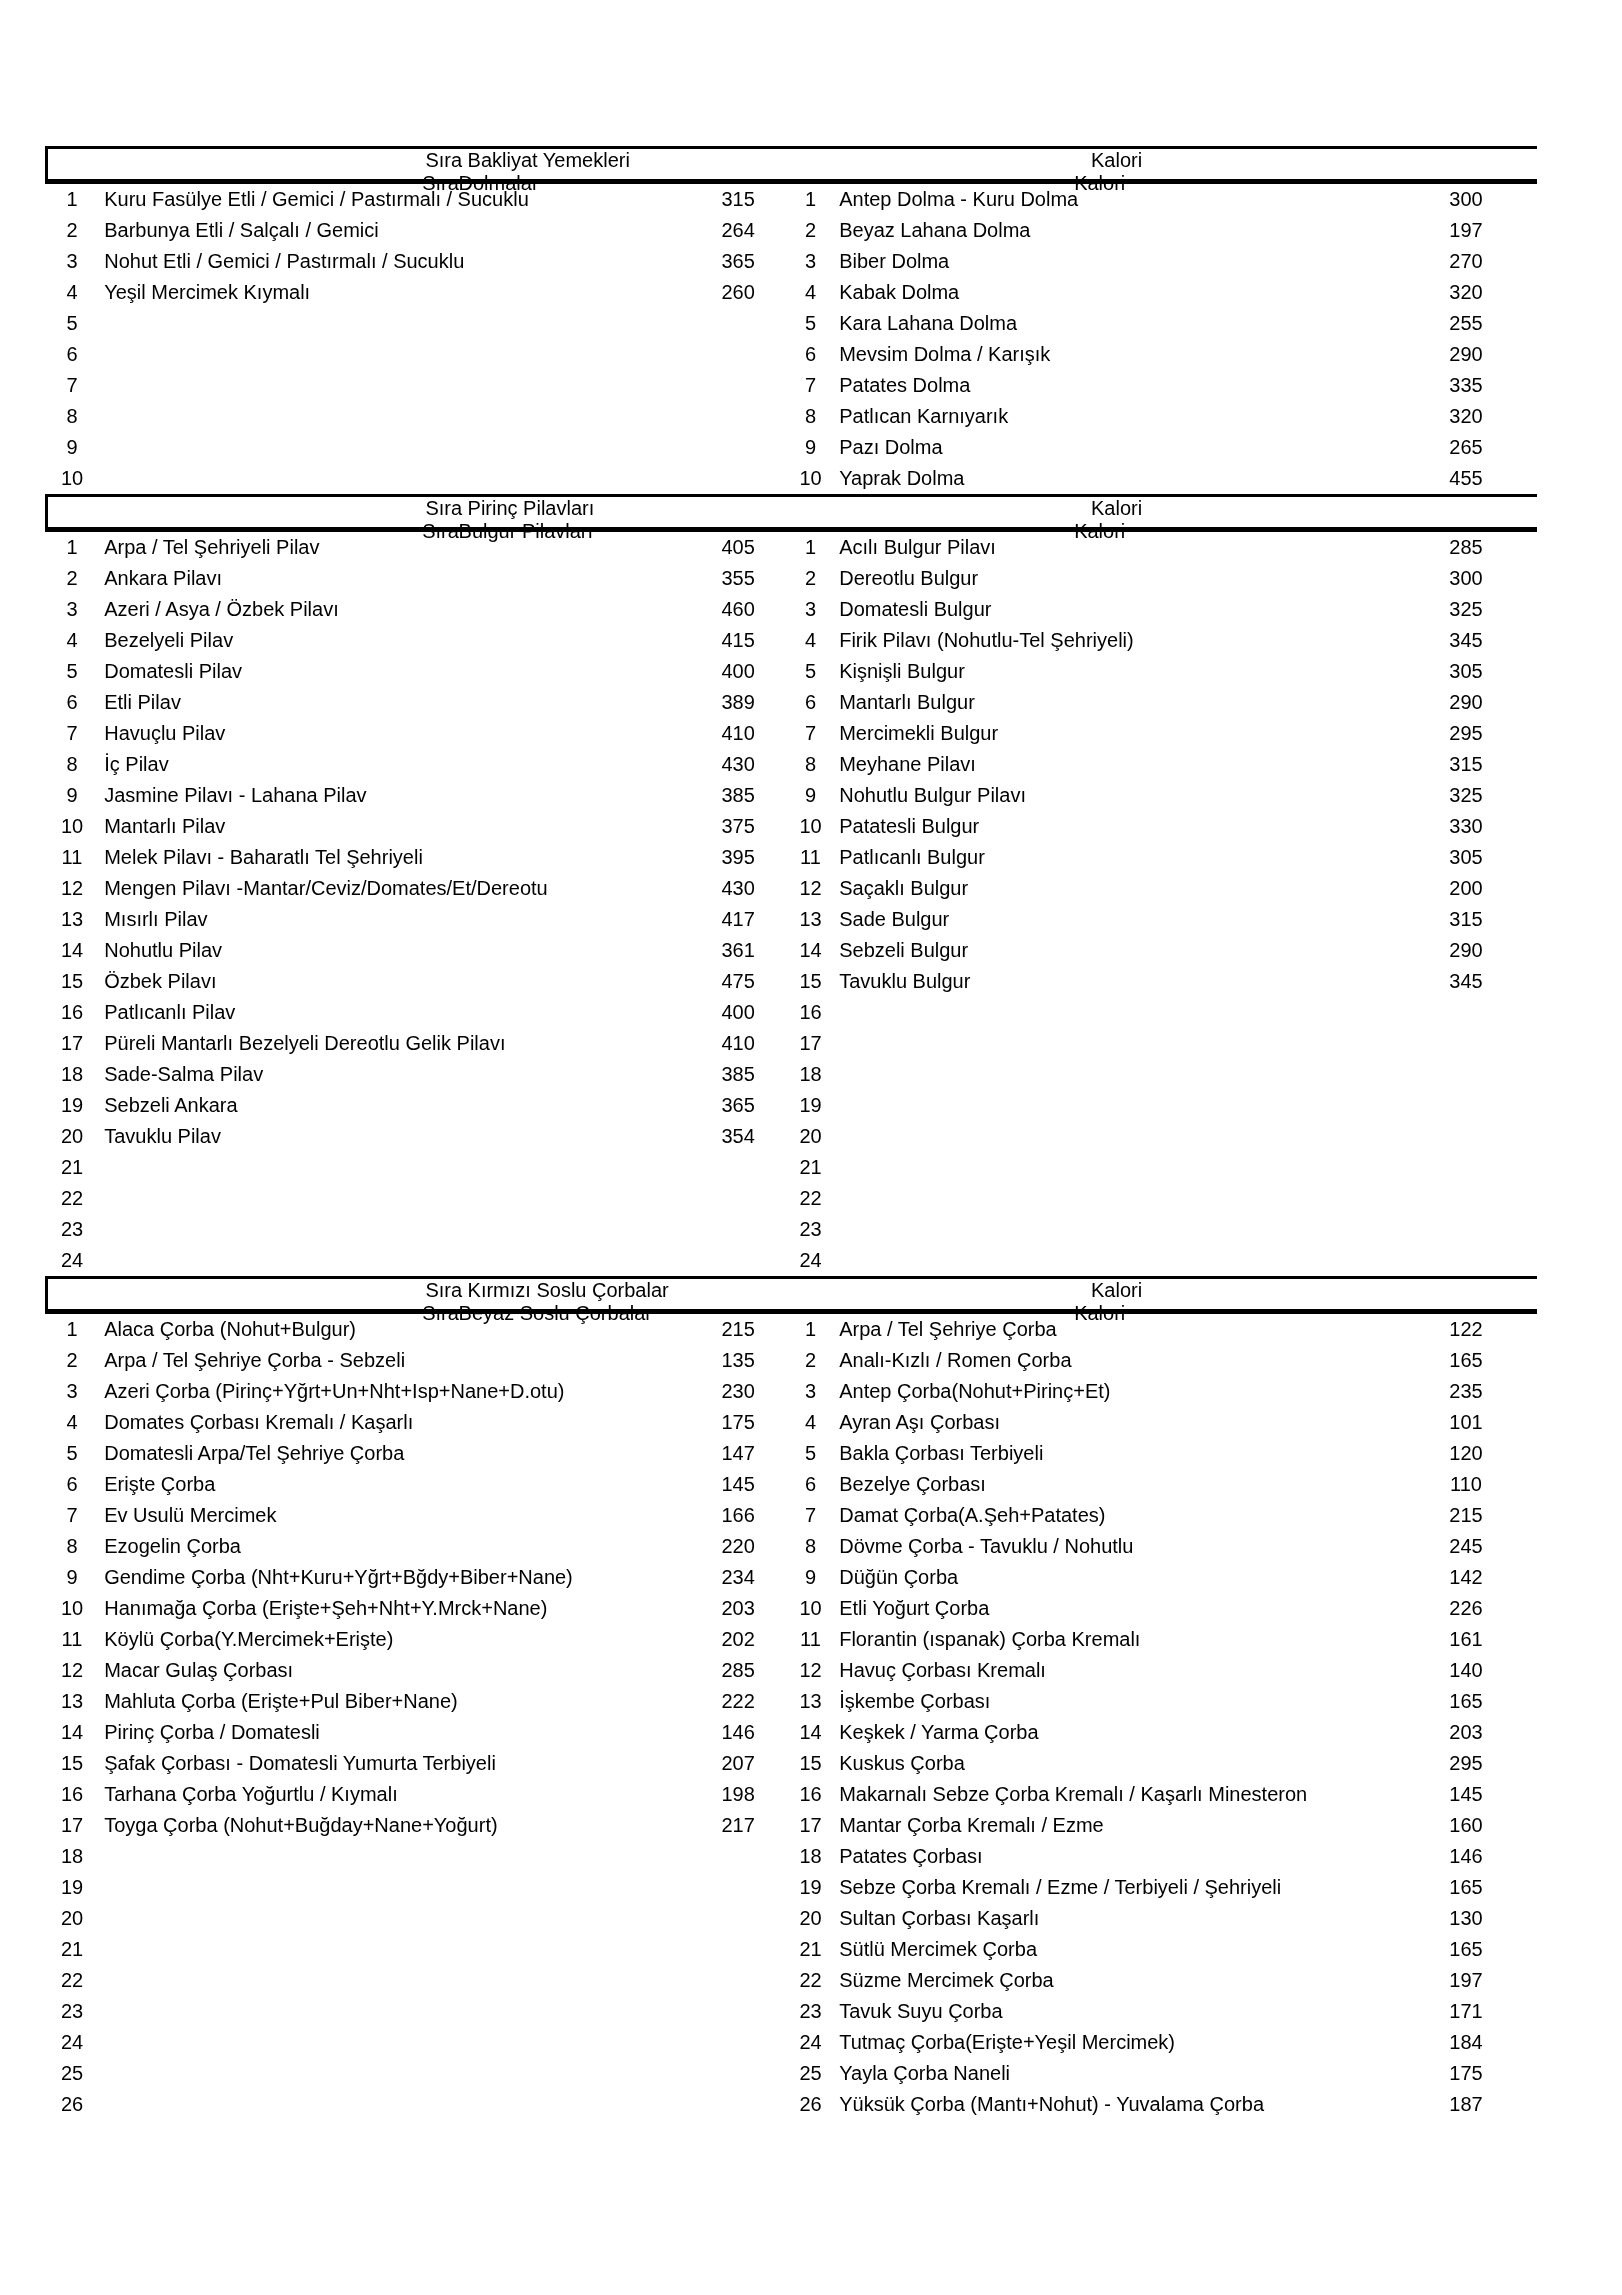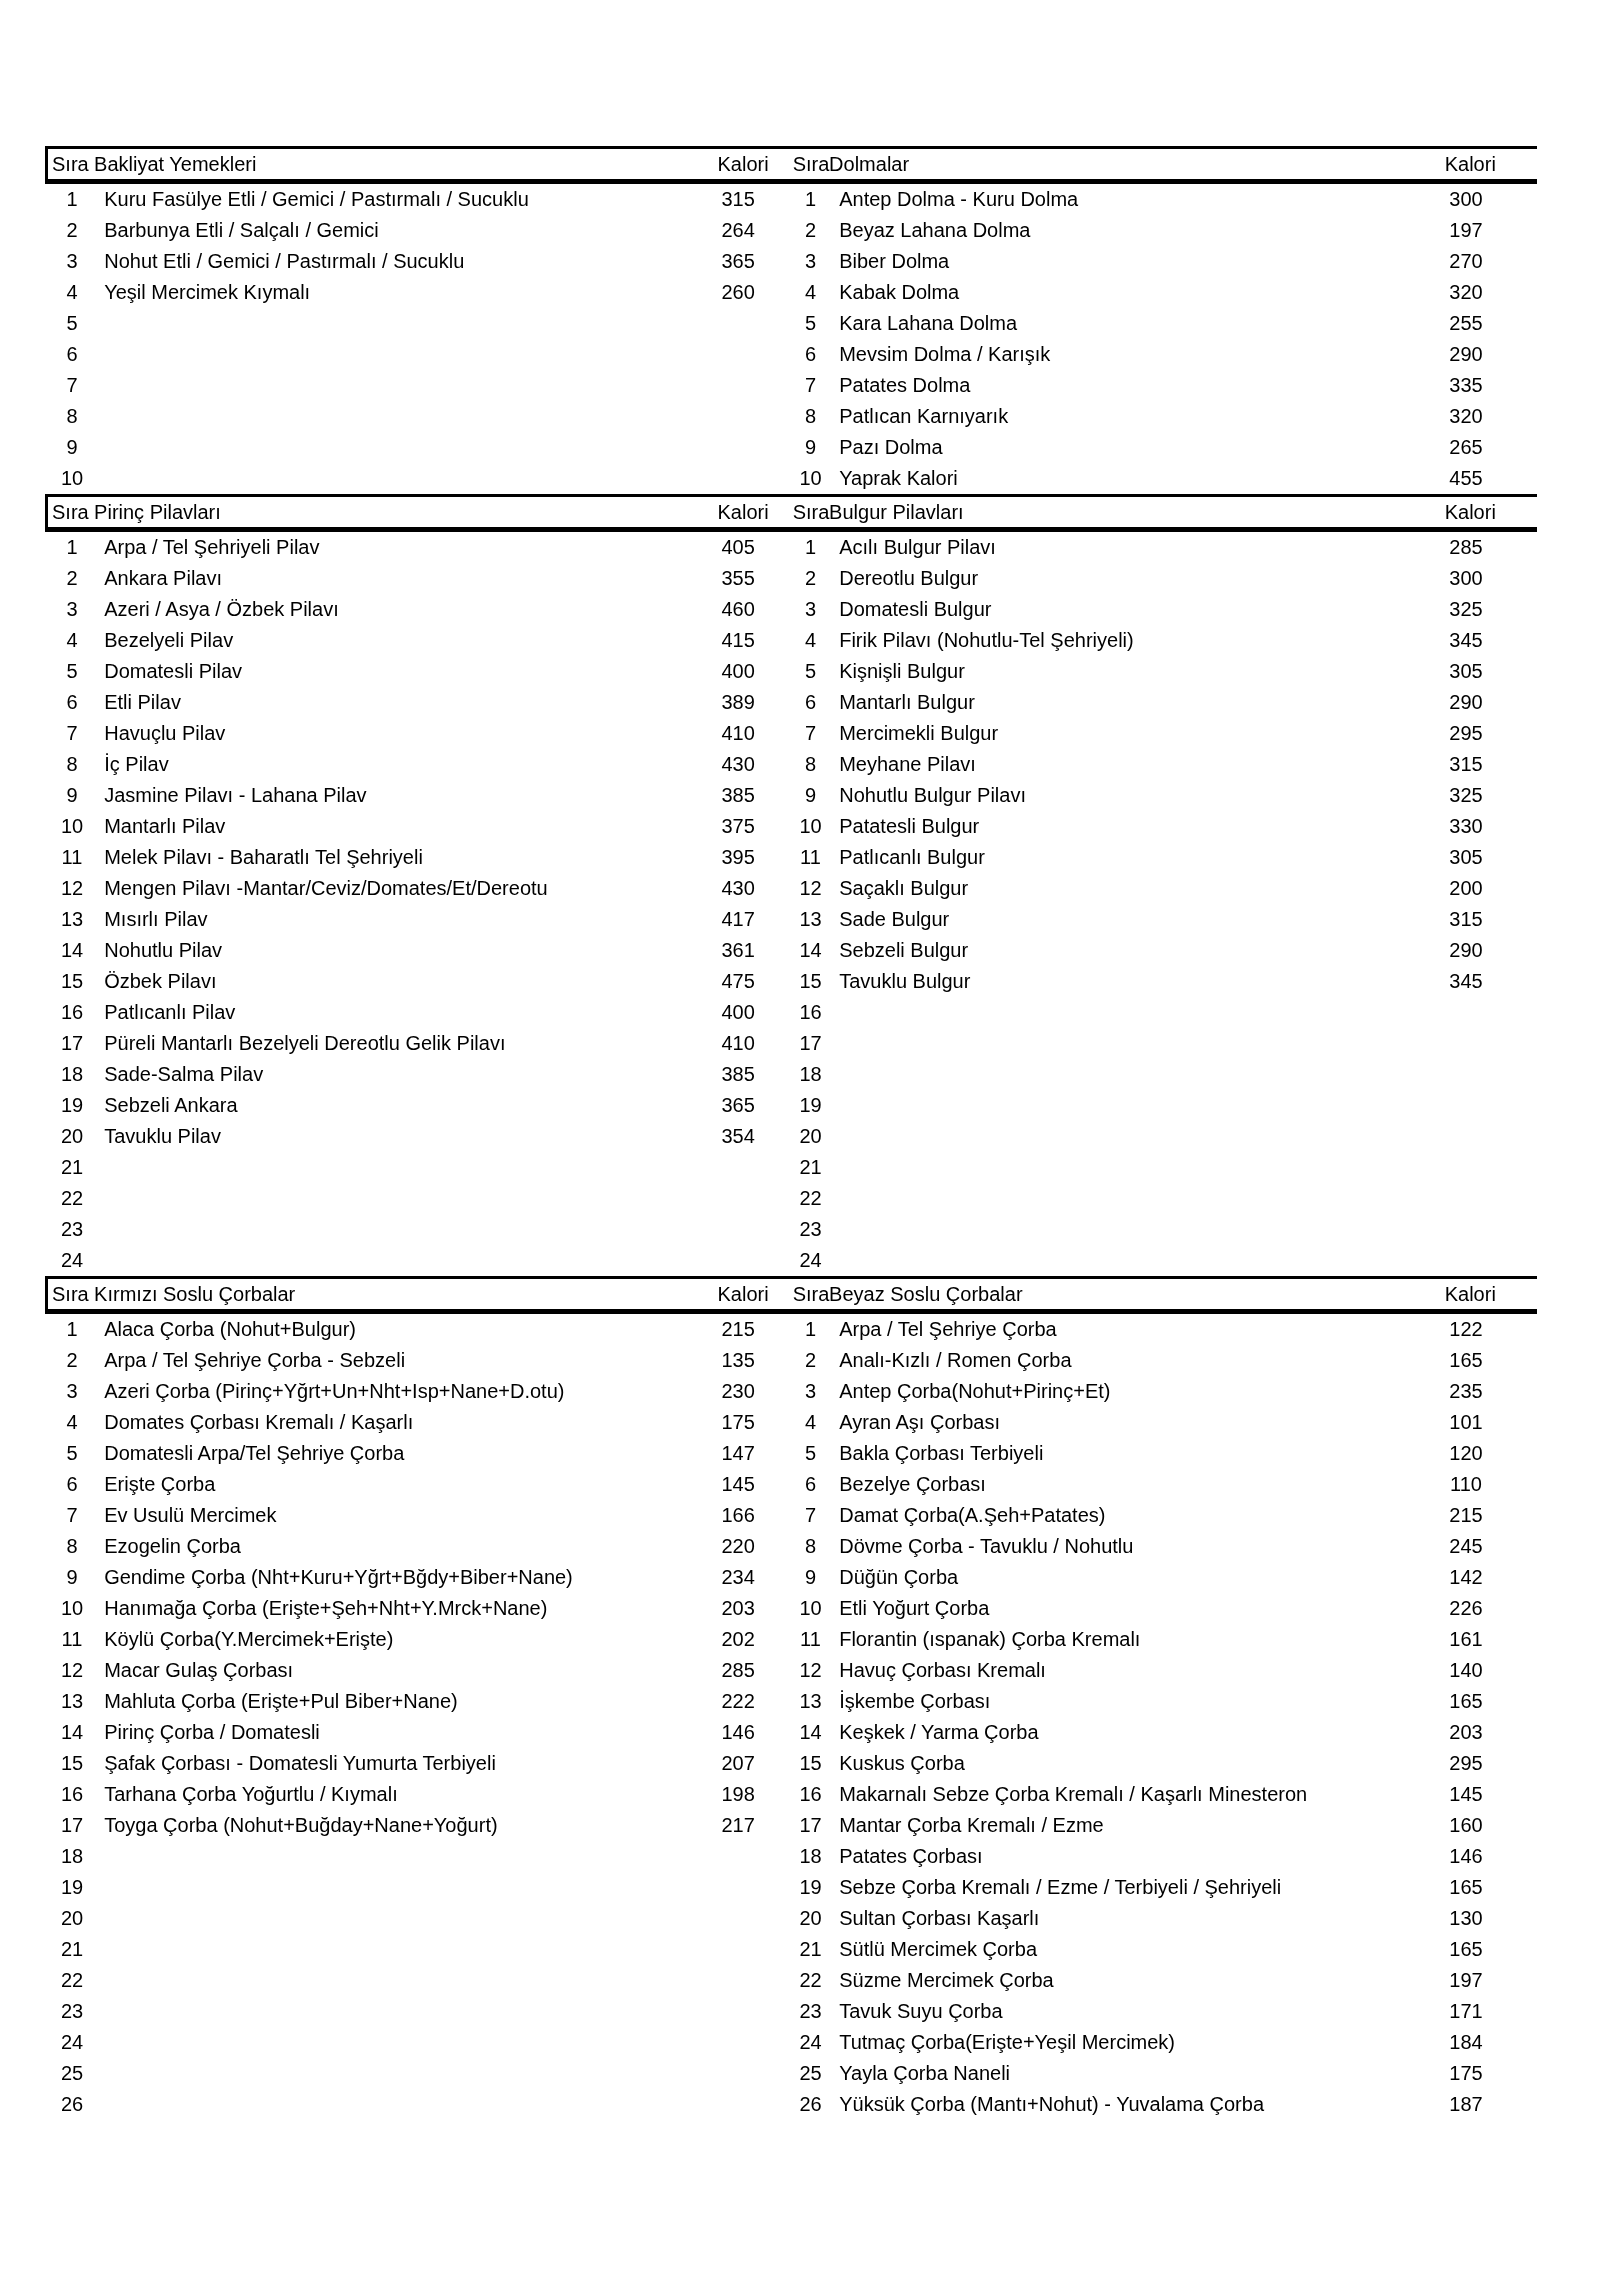--- a/index.html
+++ b/index.html
@@ -1,21 +1,21 @@
 <!DOCTYPE html>
 <html style="font-size:10.5px"><head>
 <meta charset="utf-8">
 <style>
   html, body { margin: 0; padding: 0; background: #ffffff; }
   body { width: 1622px; height: 2295px; position: relative; overflow: hidden;
          font-family: "Liberation Sans", "DejaVu Sans", sans-serif; color: #000; }
   .sheet { position: absolute; left: 49px; top: 146px; width: 1488px; }
   .section { width: 1488px; }
   .hdr { display: flex; height: 30px; border-top: 3.9px solid #000; border-bottom: 5.2px solid #000;
-         border-left: 3.9px solid #000; box-sizing: content-box; margin-left: -3.9px; align-items: center; }
+         border-left: 3.9px solid #000; box-sizing: content-box; margin-left: -3.9px; align-items: center; flex-direction: column; }
   .row { display: flex; height: 31px; align-items: center; }
   .c-sira { width: 46px; text-align: center; font-size: 20px; }
   .c-name { width: 608px; padding-left: 9.2px; box-sizing: border-box; font-size: 20px; white-space: nowrap; }
   .c-kal { width: 82px; text-align: center; font-size: 20px; padding-right: 11.8px; box-sizing: border-box; }
   .hdr .c-name { padding-left: 0; }
   .hdr .c-kal { padding-right: 0; text-align: center; }
   .half { display: flex; }
   .left { width: 742px; }
   .right { width: 746px; }
   .right .c-sira { width: 39px; }
@@ -151,21 +151,21 @@
         </div>
       </div>
       <div class="row">
         <div class="half left">
           <div class="c-sira">10</div>
           <div class="c-name"></div>
           <div class="c-kal"></div>
         </div>
         <div class="half right">
           <div class="c-sira">10</div>
-          <div class="c-name">Yaprak Kalori</div>
+          <div class="c-name">Yaprak Dolma</div>
           <div class="c-kal">455</div>
         </div>
       </div>
     </div>
     <div class="section">
       <div class="hdr">
         <div class="half left">
           <div class="c-sira">Sıra</div>
           <div class="c-name">Pirinç Pilavları</div>
           <div class="c-kal">Kalori</div>

